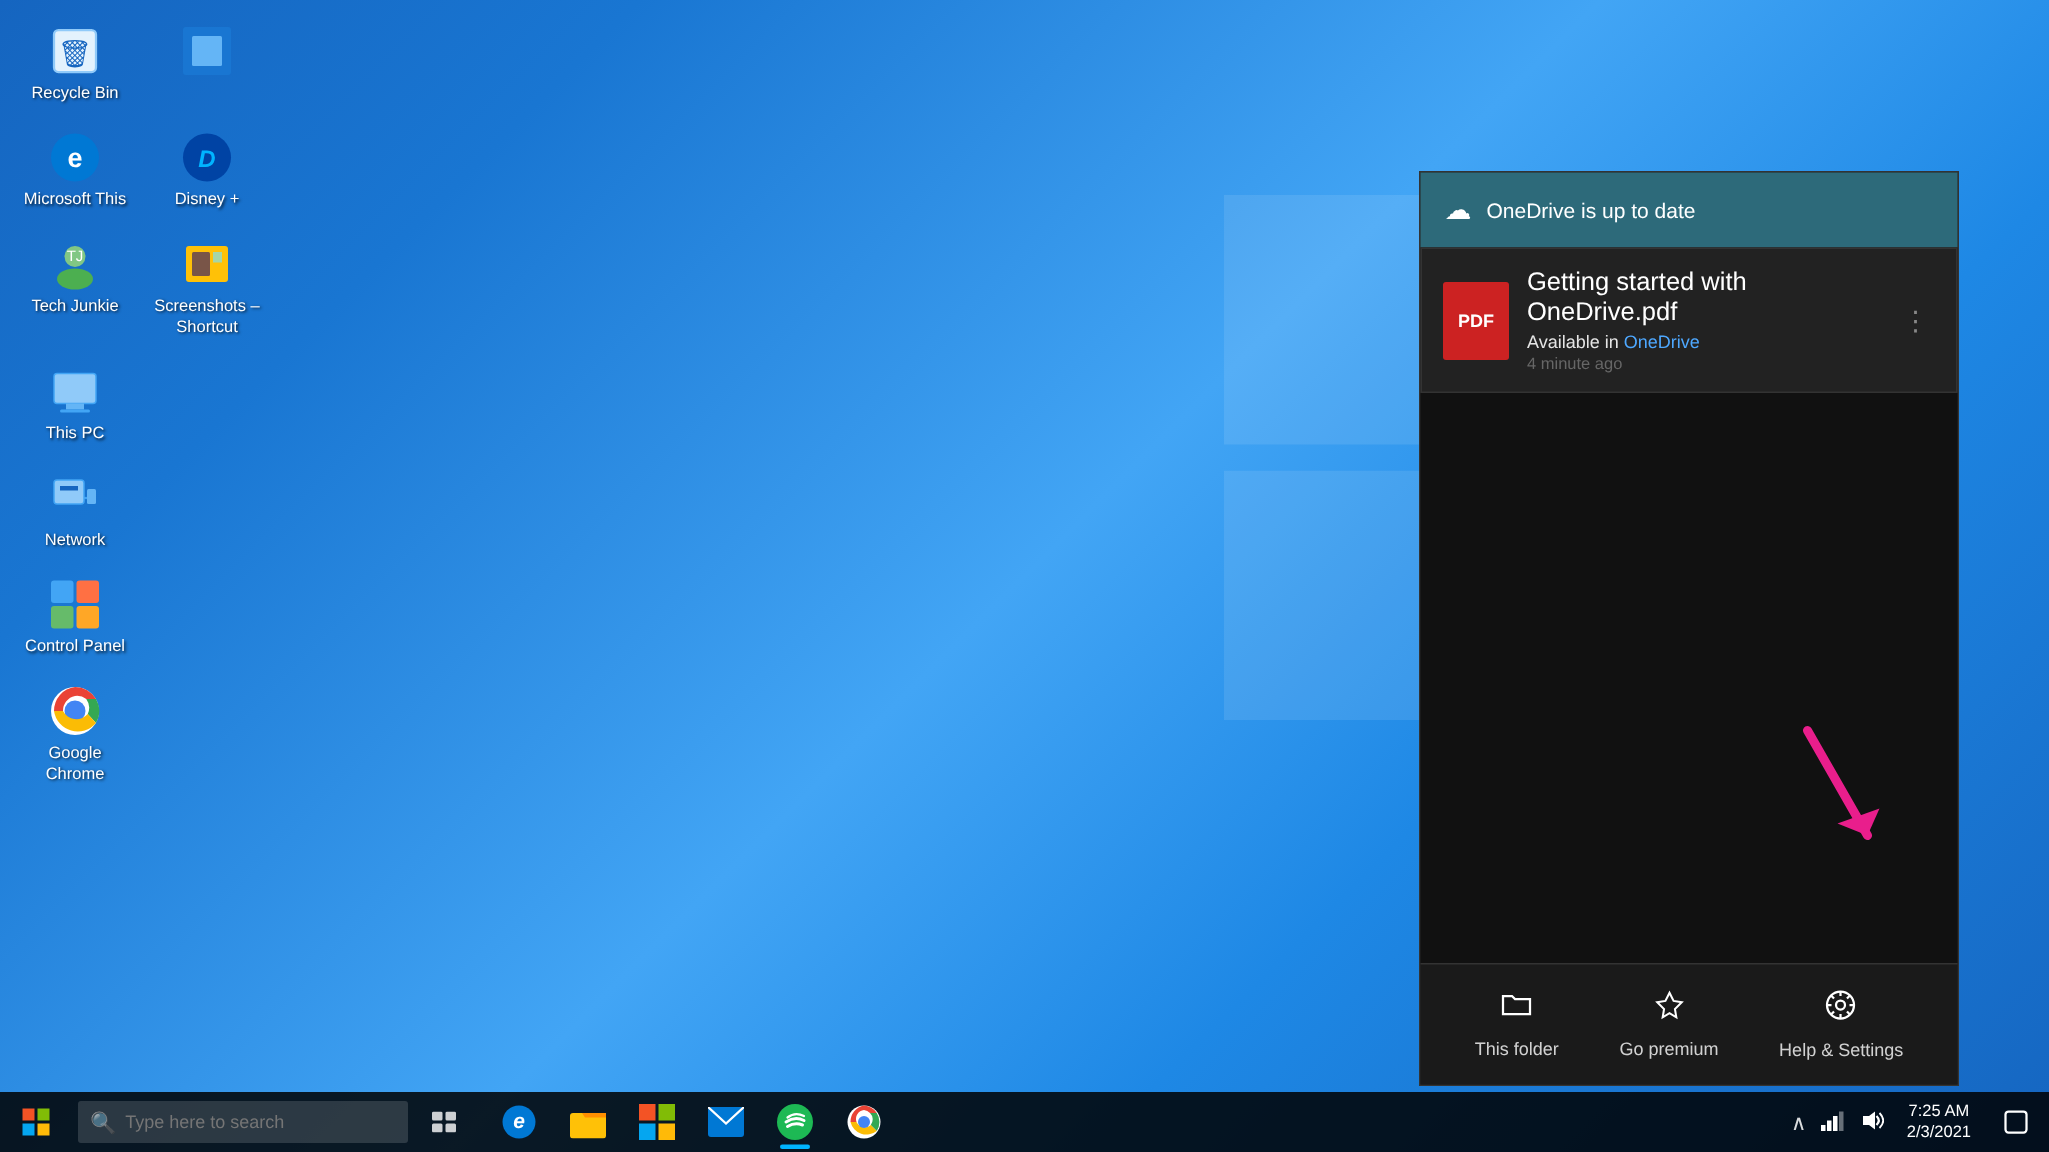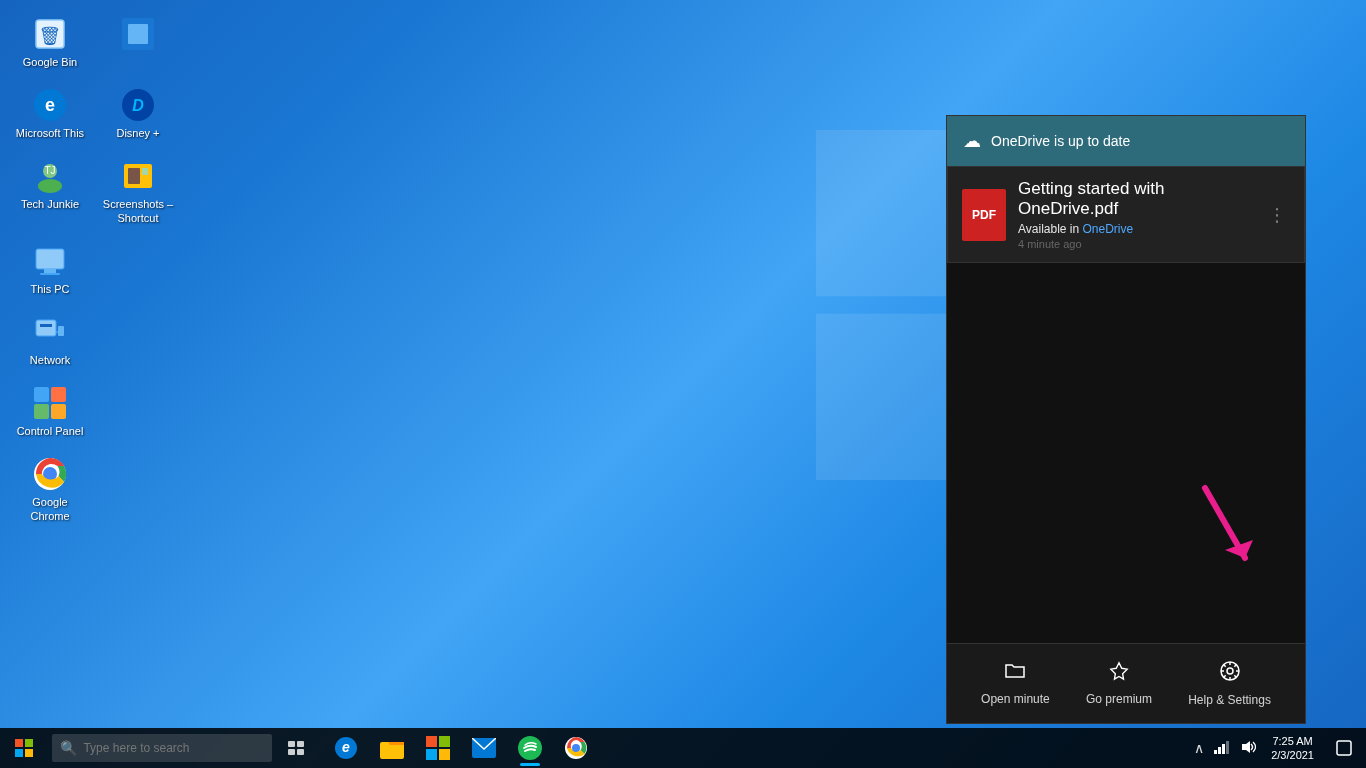--- a/index.html
+++ b/index.html
@@ -360,21 +360,21 @@
   <div class="desktop-icons">
 
     <div style="display:flex; flex-direction:row; gap:8px;">
       <div class="desktop-icon">
         <div class="icon-img">
           <svg width="36" height="36" viewBox="0 0 36 36">
             <rect x="4" y="4" width="28" height="28" rx="3" fill="#e3f2fd" stroke="#90caf9" stroke-width="1.5"></rect>
             <text x="18" y="26" text-anchor="middle" font-size="18" fill="#1565c0">🗑</text>
           </svg>
         </div>
-        <span class="icon-label">Google Bin</span>
+        <span class="icon-label">Recycle Bin</span>
       </div>
       <div class="desktop-icon">
         <div class="icon-img">
           <svg width="36" height="36" viewBox="0 0 36 36">
             <rect x="2" y="2" width="32" height="32" fill="#1976d2" rx="2"></rect>
             <rect x="8" y="8" width="20" height="20" fill="#64b5f6" rx="1"></rect>
           </svg>
         </div>
         <span class="icon-label"></span>
       </div>
@@ -517,21 +517,21 @@
     </div>
 
     <div class="onedrive-footer">
 
       <div class="footer-btn">
         <span class="footer-icon">
           <svg width="22" height="20" viewBox="0 0 22 20">
             <path d="M2,4 L8,4 L10,6 L20,6 L20,16 L2,16 Z" fill="none" stroke="white" stroke-width="1.5"></path>
           </svg>
         </span>
-        <span class="footer-label">Open minute</span>
+        <span class="footer-label">This folder</span>
       </div>
 
       <div class="footer-btn">
         <span class="footer-icon">
           <svg width="22" height="20" viewBox="0 0 22 22">
             <polygon points="11,2 14,8 20,9 15,14 16,20 11,17 6,20 7,14 2,9 8,8" fill="none" stroke="white" stroke-width="1.5"></polygon>
           </svg>
         </span>
         <span class="footer-label">Go premium</span>
       </div>

